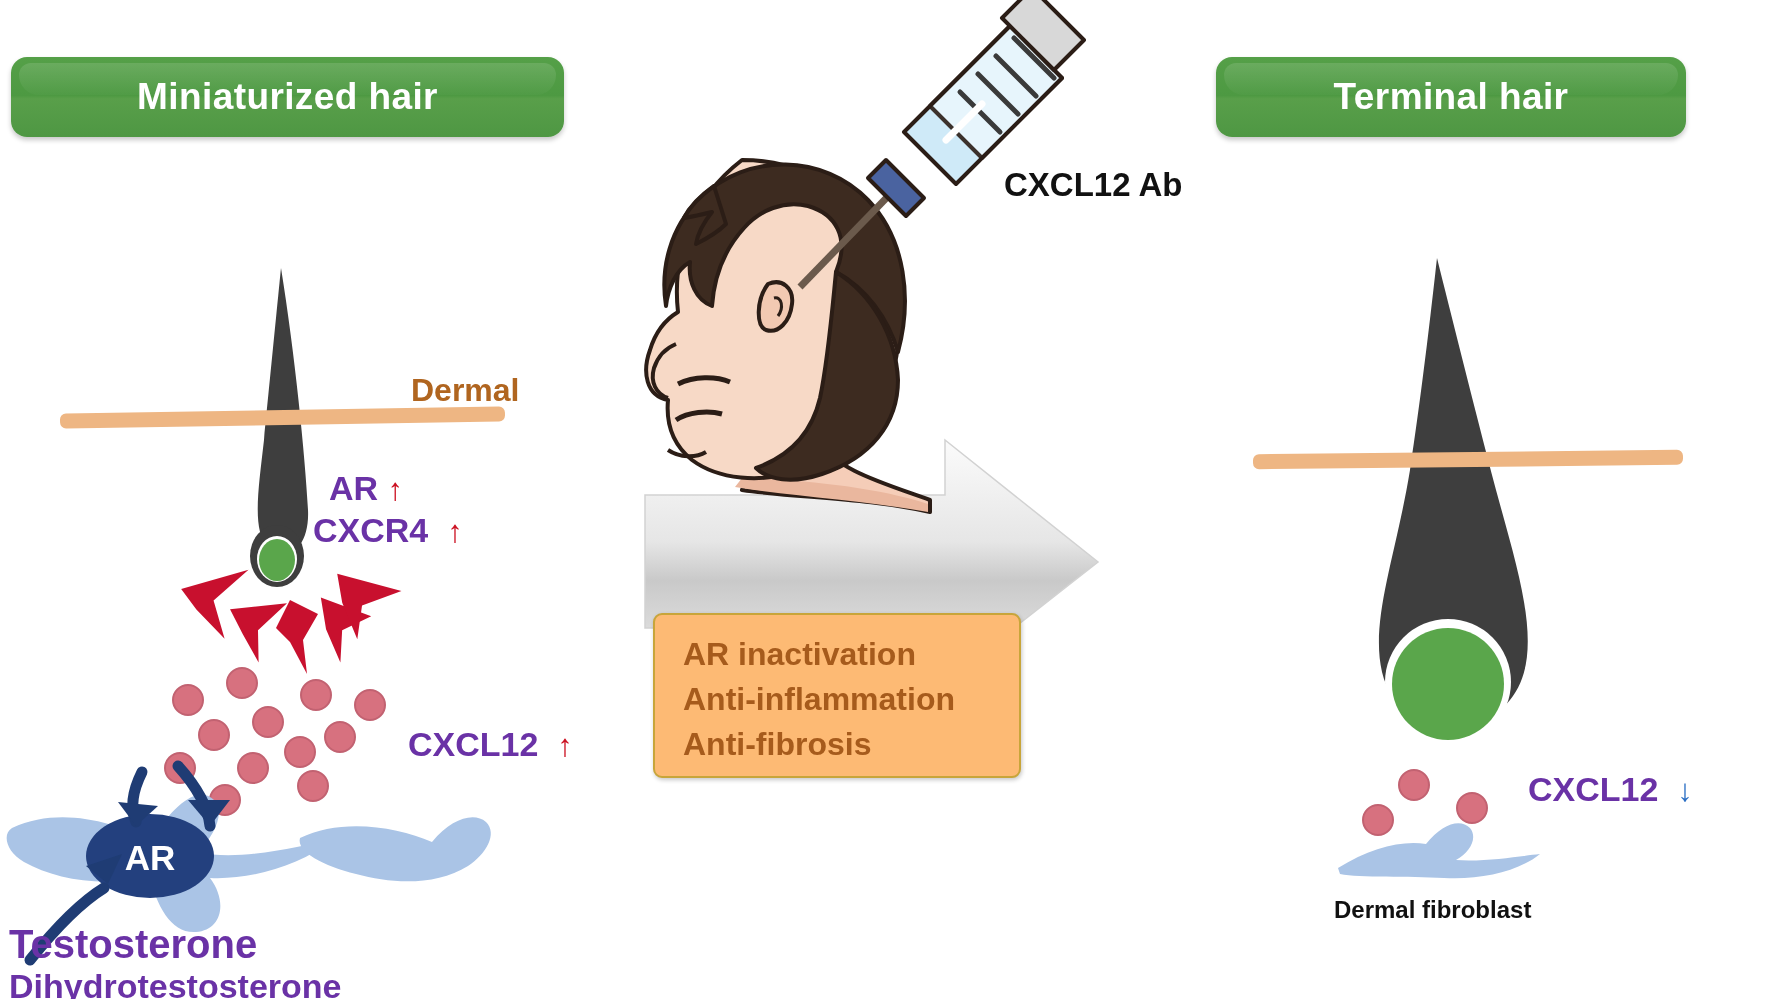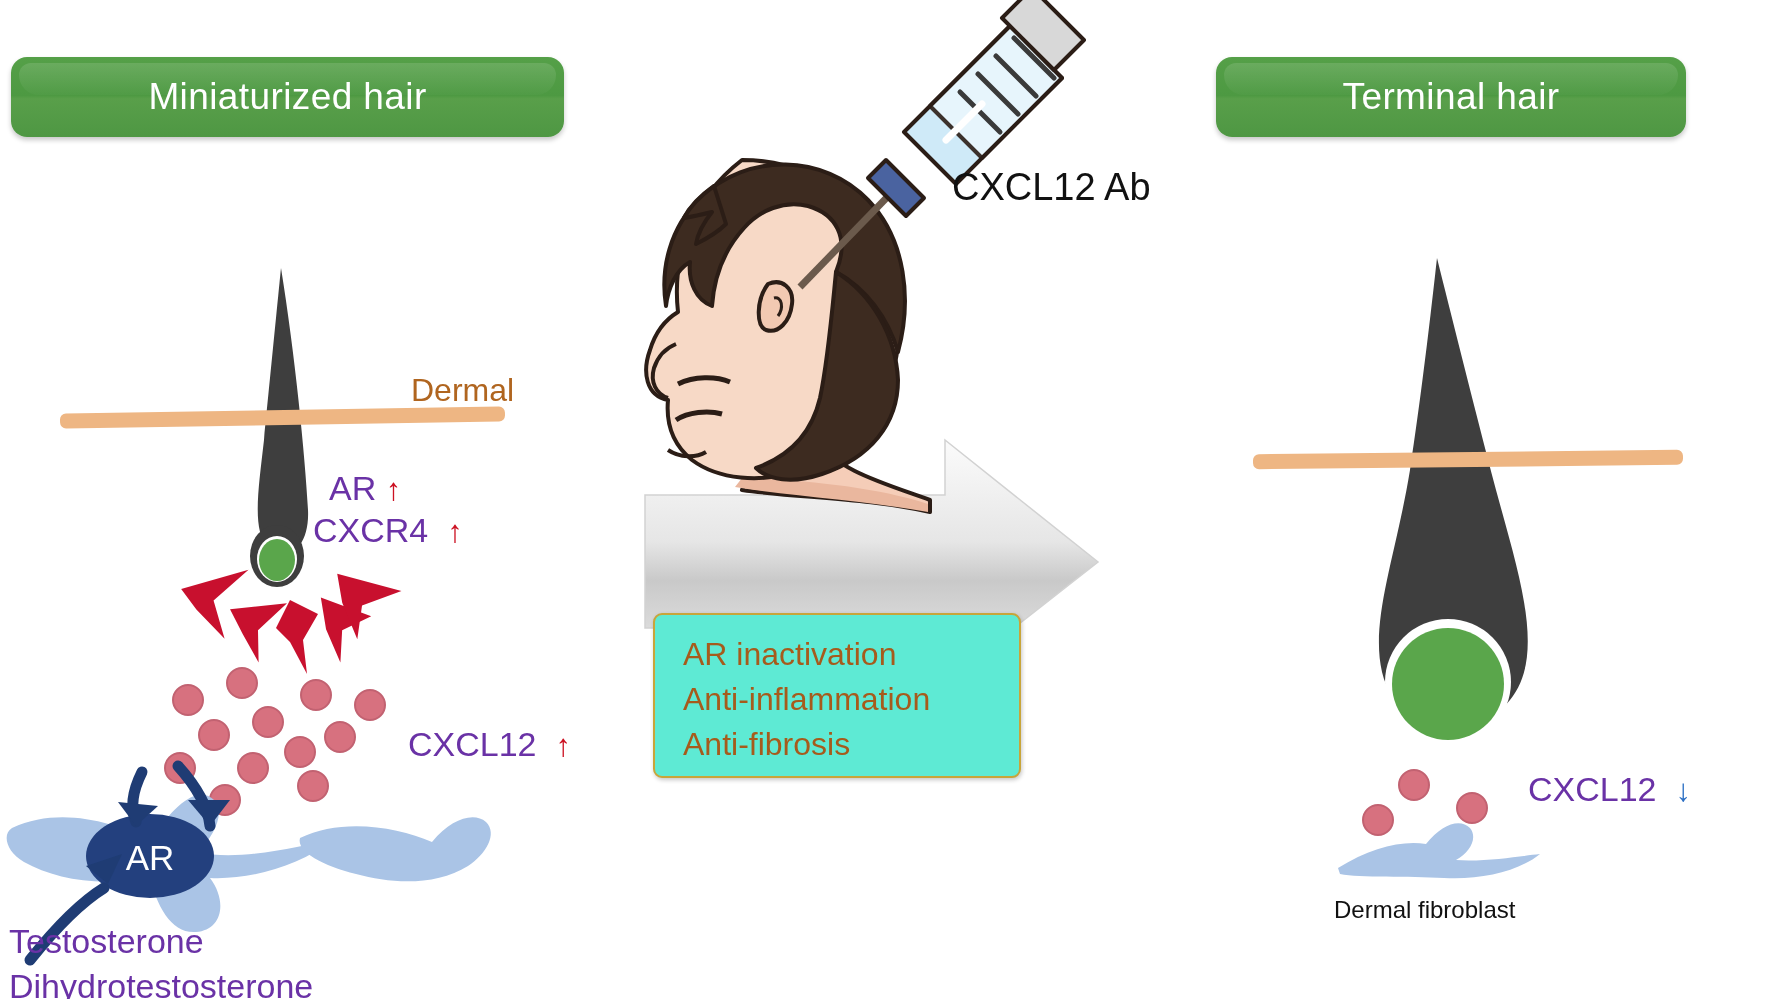--- a/index.html
+++ b/index.html
@@ -5,21 +5,21 @@
   * { box-sizing: border-box; }
   html, body {
     margin: 0; padding: 0;
     background: #ffffff;
   }
   body {
     width: 1772px; height: 999px;
     position: relative; overflow: hidden;
     font-family: "Liberation Sans", sans-serif;
   }
-  #stage { position: absolute; inset: 0; }
+  #stage { position: absolute; inset: 0; font-weight: bold; }
 
   
   .banner {
     position: absolute;
     height: 80px;
     border-radius: 16px;
     background: linear-gradient(to bottom, #55a048 0%, #4d9942 48%, #599f4a 52%, #4e9743 100%);
     box-shadow: 0 3px 5px rgba(0,0,0,0.22);
     display: flex; align-items: center; justify-content: center;
     color: #ffffff;
@@ -55,31 +55,31 @@
 
   
   .lbl { position: absolute; white-space: nowrap; }
   .purple { color: #6a32a6; }
   .up-arrow  { color: #cc1122; font-size: 31px; }
   .down-arrow{ color: #2b6fc4; font-size: 31px; }
 
   #lbl-ar    { left: 329px; top: 469px; font-size: 34px; }
   #lbl-cxcr4 { left: 313px; top: 511px; font-size: 34px; }
   #lbl-cxcl12-left { left: 408px; top: 709px; font-size: 34px; margin-top: 16px; }
-  #lbl-testosterone { left: 9px;  top: 922px; font-size: 34px; }
+  #lbl-testosterone { left: 9px;  top: 922px; font-size: 40px; }
   #lbl-dht          { left: 9px;  top: 967px; font-size: 34px; }
   #lbl-cxcl12-right { left: 1528px; top: 770px; font-size: 34px; }
   #lbl-dermal-fib   { left: 1334px; top: 896px; font-size: 24px; color: #111; }
-  #lbl-cxcl12ab     { left: 952px;  top: 166px; font-size: 38px; color: #111; }
+  #lbl-cxcl12ab     { left: 1004px;  top: 166px; font-size: 33px; color: #111; }
 
   
   #callout {
     position: absolute;
     left: 653px; top: 613px; width: 368px; height: 165px;
-    background: #5eead4;
+    background: #fdba74;
     border: 2px solid #c8a53a;
     border-radius: 9px;
     box-shadow: 1px 2px 4px rgba(0,0,0,0.22);
     padding: 17px 0 0 28px;
   }
   #callout .line {
     color: #a65b1c;
     font-size: 32px;
     line-height: 45px;
     white-space: nowrap;

